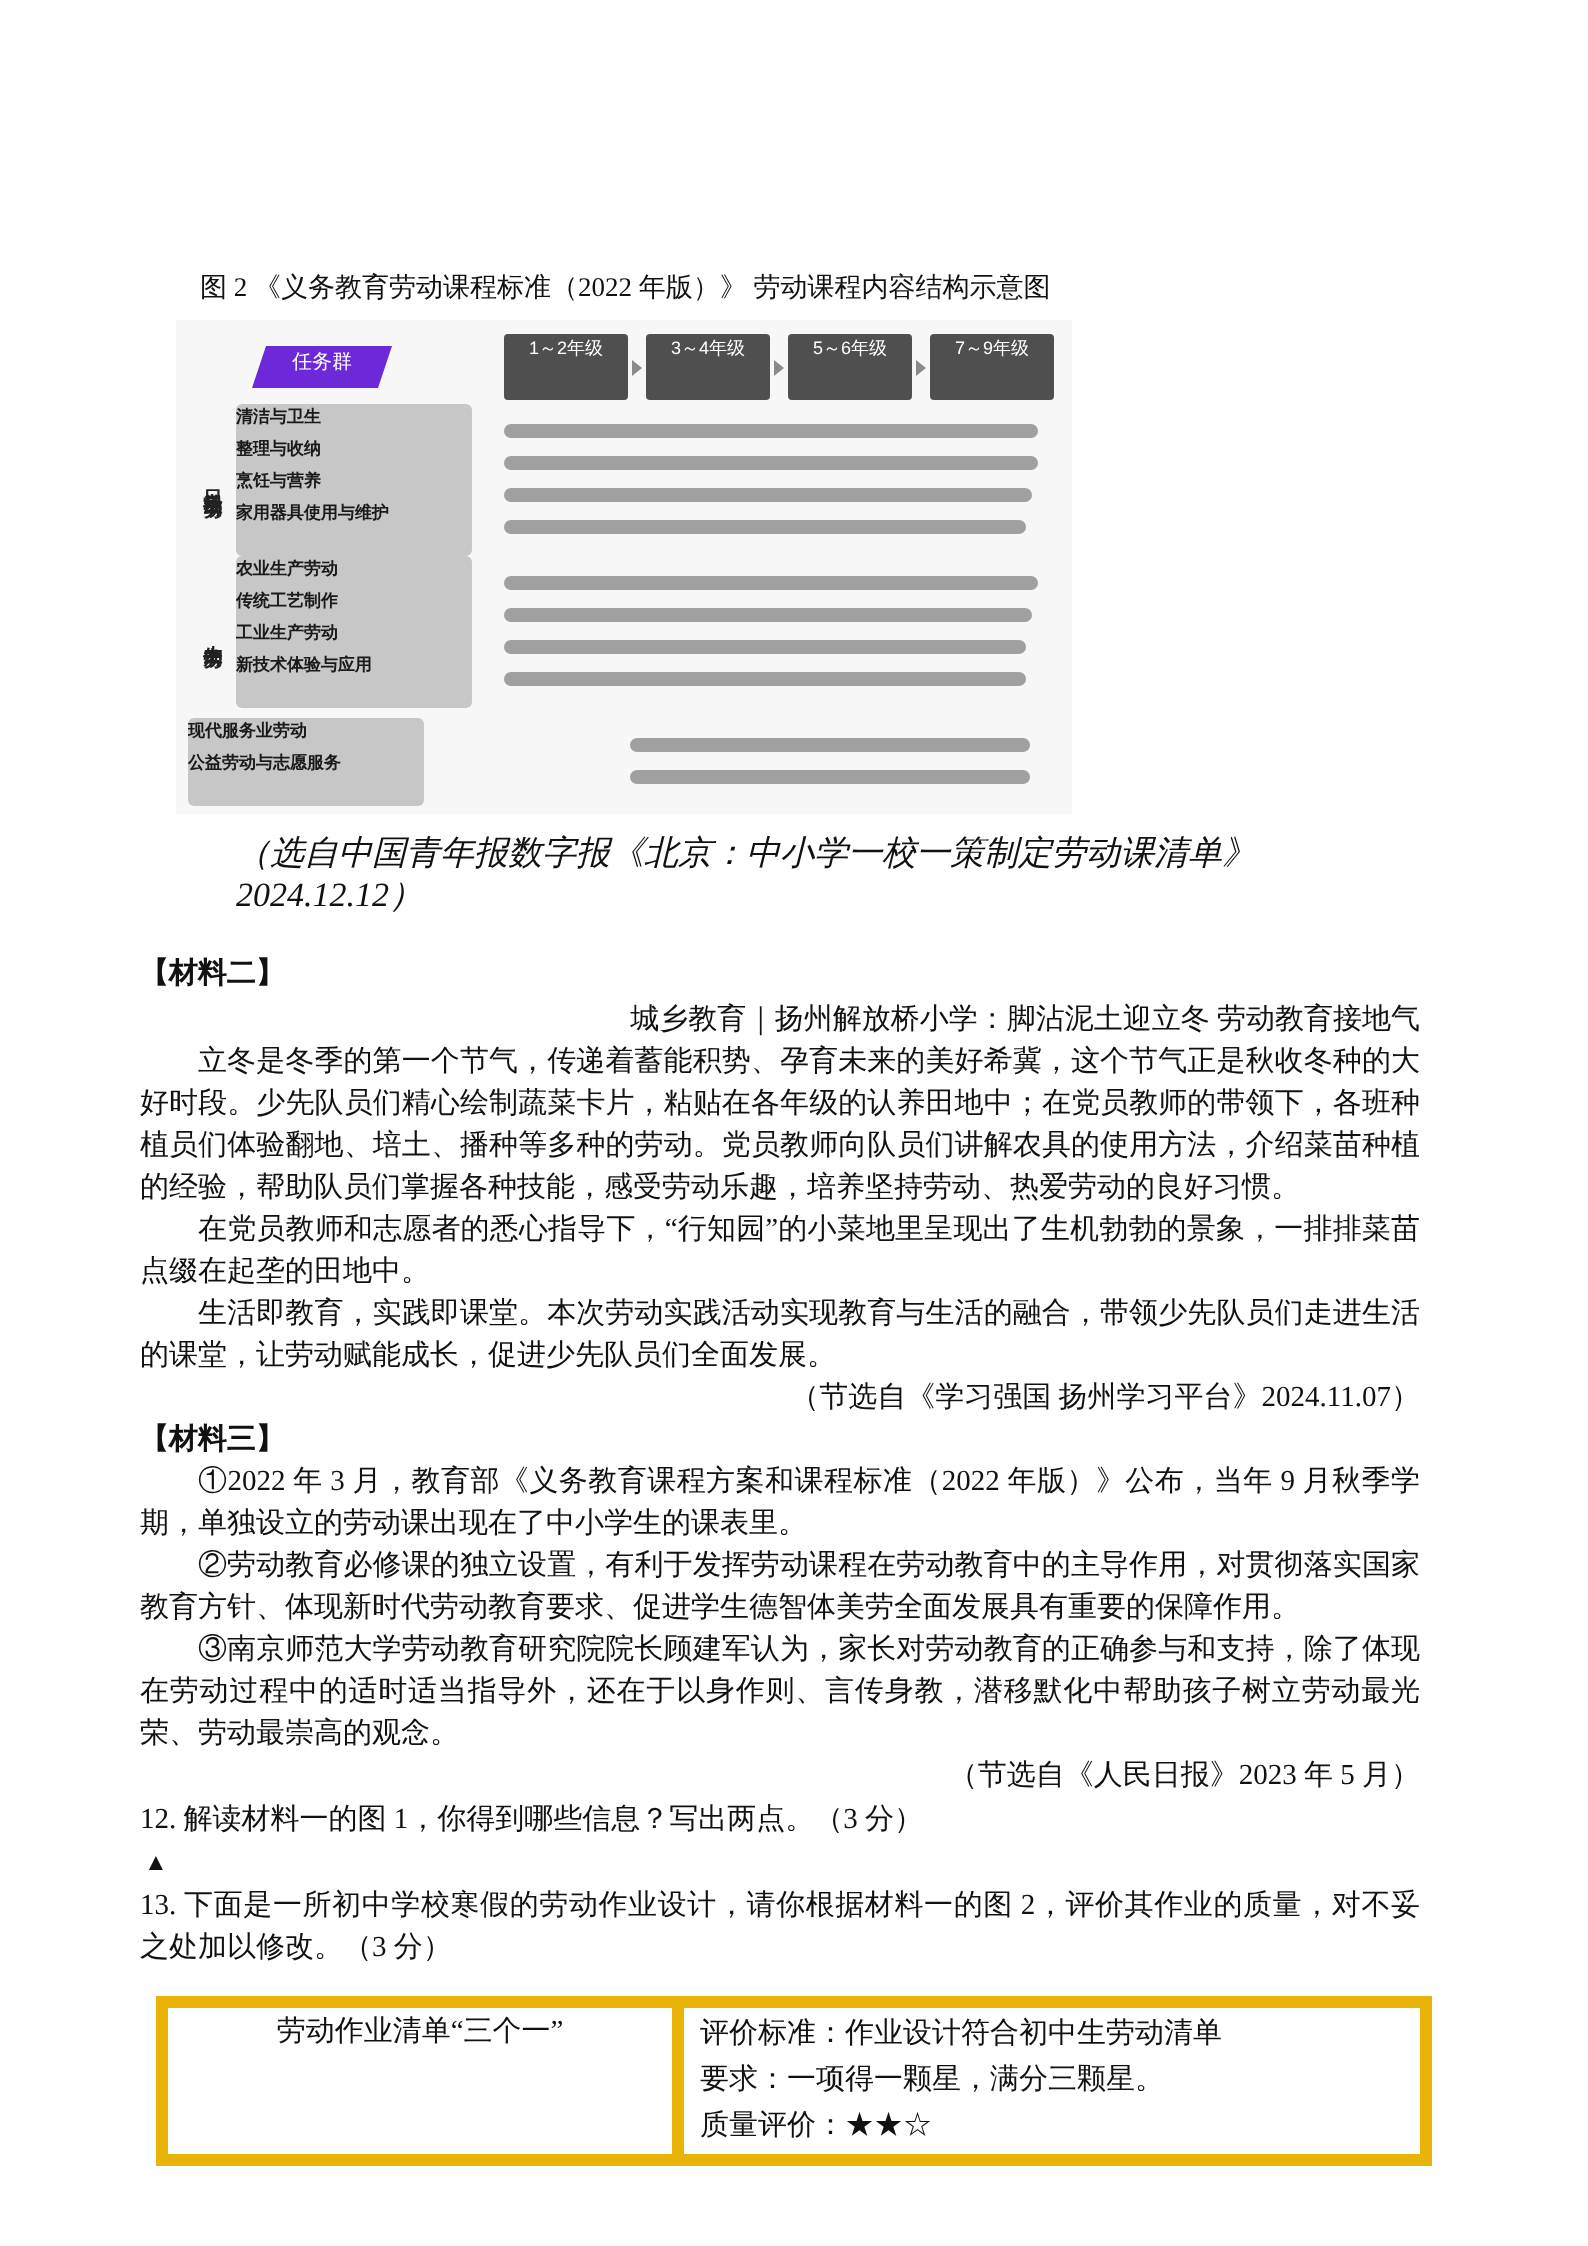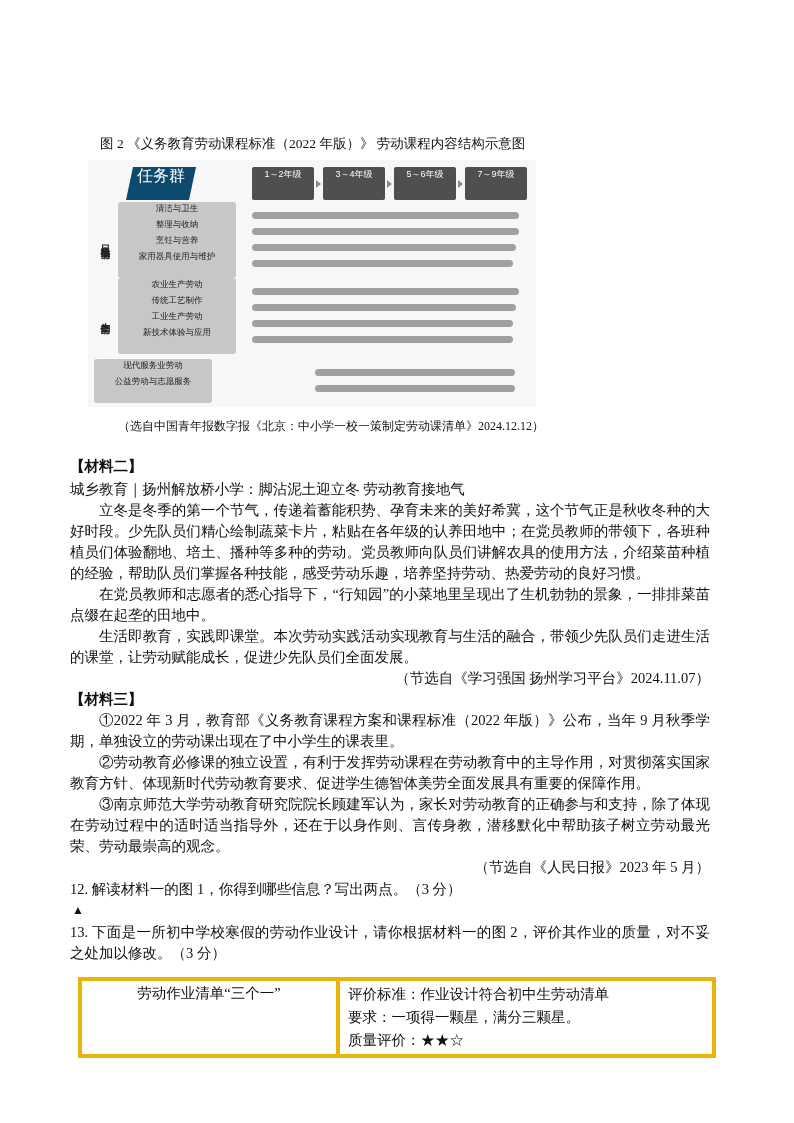--- a/index.html
+++ b/index.html
@@ -16,22 +16,22 @@
   .fig-title { margin:0 0 6px 30px; font-size:13.5px; }
   .diagram {
     margin-left:18px; width:448px; background:#f7f7f7;
     padding:7px 9px 10px 6px;
     font-family:"Liberation Sans","DejaVu Sans",sans-serif;
   }
   .diag-header { display:flex; align-items:center; margin-bottom:9px; }
   .hdr-spacer { width:24px; }
   .banner-wrap { width:118px; margin-right:16px; display:flex; }
   .task-group-banner {
-    width:70px; margin-left:8px; background:#0c4a6e; color:#fff;
-    font-size:16px; line-height:17px; height:33px; text-align:center;
+    width:70px; margin-left:8px; background:#6d28d9; color:#fff;
+    font-size:10px; line-height:17px; height:21px; text-align:center;
     clip-path:polygon(10% 0,100% 0,90% 100%,0 100%);
   }
   .grades { flex:1; display:flex; align-items:center; }
   .grade-box {
     flex:1; background:#4f4f4f; color:#fff; font-size:9px;
     height:33px; line-height:15px; text-align:center; border-radius:2px;
     white-space:nowrap; overflow:hidden;
   }
   .arrow { width:0; height:0; border-left:5px solid #8a8a8a;
     border-top:4px solid transparent; border-bottom:4px solid transparent; margin:0 2px; }
@@ -40,38 +40,38 @@
   .cat-label {
     width:24px; display:flex; align-items:center; justify-content:center;
     writing-mode:vertical-rl; text-orientation:upright;
     font-size:9.5px; font-weight:bold; letter-spacing:1px; color:#222;
   }
   .rows { flex:1; }
   .task-row { display:flex; align-items:center; height:13px; margin-bottom:3px; }
   .task-row:last-child { margin-bottom:0; }
   .task-box {
     width:118px; height:28px; line-height:13px; margin-right:16px;
-    background:#c7c7c7; border-radius:3px; text-align:center;
-    font-size:8.5px; font-weight:normal; color:#1a1a1a; white-space:nowrap; overflow:hidden;
+    background:#c7c7c7; border-radius:3px; text-align:left;
+    font-size:8.5px; font-weight:bold; color:#1a1a1a; white-space:nowrap; overflow:hidden;
   }
   .bar-area { flex:1; position:relative; height:13px; }
   .bar { position:absolute; top:3px; height:7px; background:#a0a0a0; border-radius:3.5px; }
-  .caption { margin:9px 0 0 48px; font-size:12px; }
+  .caption { margin:9px 0 0 48px; font-size:17px;font-style:italic; }
 
   
   .mat-label { font-weight:bold; margin-top:19px; }
-  .mat-heading { text-align:left; margin-top:2px; }
+  .mat-heading { text-align:right; margin-top:2px; }
   .para { text-indent:2em; text-align:justify; }
   .source { text-align:right; }
   .question { margin-top:1px; text-align:justify; }
   .answer-marker { font-size:12px; line-height:21px; margin-left:2px; }
 
   
   .worktable { margin:13px 0 0 8px; width:638px; border-collapse:collapse; }
-  .worktable td { border:4px solid #eab308; vertical-align:top; }
+  .worktable td { border:6px solid #eab308; vertical-align:top; }
   .cell-left { width:258px; text-align:center; padding:2px 4px; }
   .cell-right { padding:2px 8px; }
   .cell-right div { line-height:23px; }
 </style>
 </head>
 <body>
 
 <div class="page">
   <div class="content">
 

